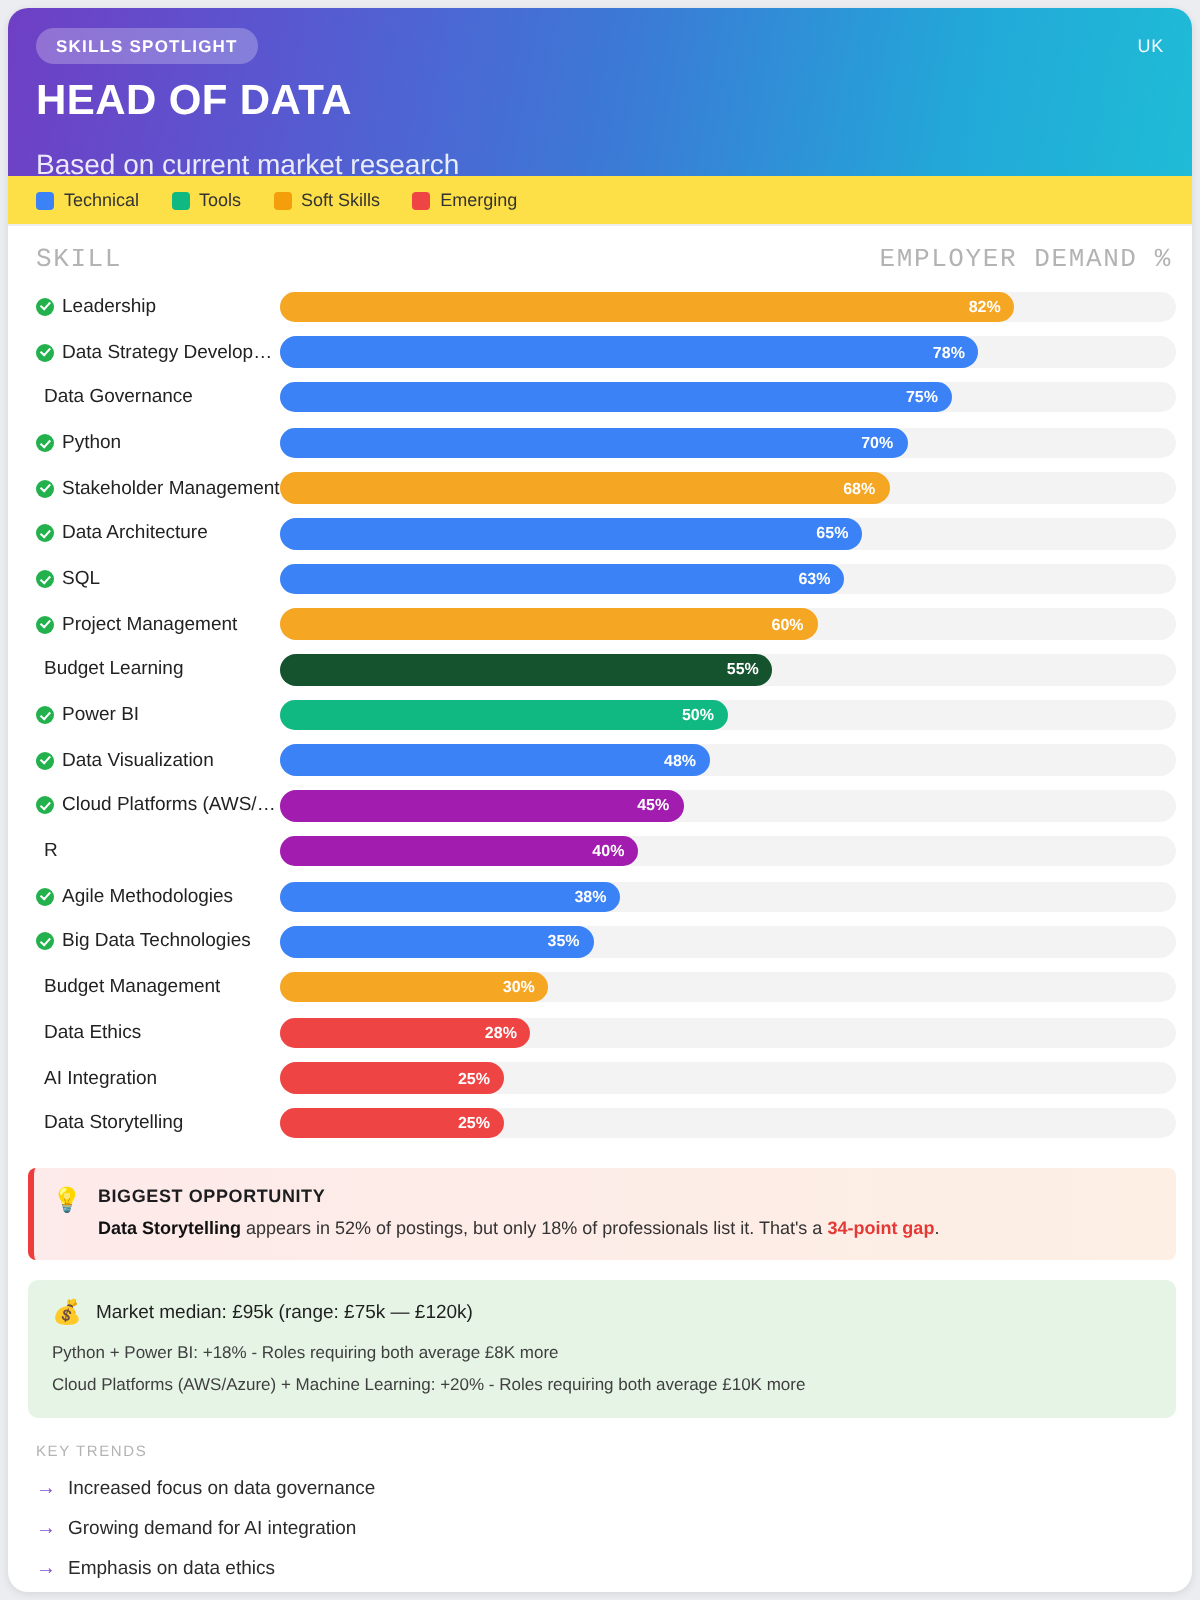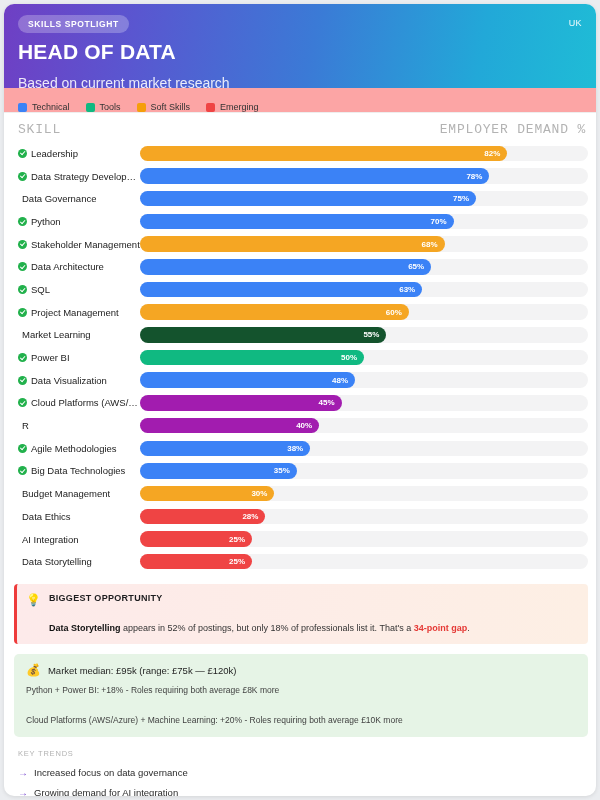--- a/index.html
+++ b/index.html
@@ -59,24 +59,24 @@
   }
   .subtitle {
     color: rgba(255,255,255,0.88);
     font-size: 14px;
     margin-top: 11px;
   }
 
   
   .legend {
     height: 25px;
-    background: #fca5a5;
+    background: #fde047;
     border-bottom: 1px solid #eeeeee;
     display: flex;
-    align-items: flex-end;
+    align-items: center;
     padding-left: 14px;
     gap: 16px;
   }
   .legend-item { display: flex; align-items: center; gap: 5px; }
   .legend-swatch { width: 9px; height: 9px; border-radius: 2px; }
   .legend-label { font-size: 9px; color: #333333; }
 
   
   .col-head {
     display: flex;
@@ -163,21 +163,21 @@
   .bulb { font-size: 12px; line-height: 1; padding-top: 1px; }
   .opp-title {
     font-size: 9px;
     font-weight: bold;
     color: #1d1d1f;
     letter-spacing: 0.3px;
   }
   .opp-body {
     font-size: 9px;
     color: #333333;
-    margin-top: 19px;
+    margin-top: 5px;
     line-height: 1.35;
   }
   .opp-body b { color: #111111; }
   .opp-gap { color: #e53935; font-weight: bold; }
 
   
   .salary {
     margin: 10px 8px 0 10px;
     background: #e6f4e6;
     border-radius: 5px;
@@ -189,21 +189,21 @@
     display: flex;
     align-items: center;
     gap: 7px;
   }
   .bag { font-size: 12px; line-height: 1; }
   .salary-note {
     font-size: 8.5px;
     color: #3f3f3f;
     margin-top: 9px;
   }
-  .salary-note + .salary-note { margin-top: 20px; }
+  .salary-note + .salary-note { margin-top: 6px; }
 
   
   .trends { padding: 12px 14px 0 14px; }
   .trends-head {
     font-size: 7.5px;
     color: #b3b3b3;
     letter-spacing: 0.8px;
   }
   .trend {
     display: flex;
@@ -335,21 +335,21 @@
         </div>
         <div class="track">
           <div class="fill" style="width:60%;background:#f5a623">
             <span class="fill-val">60%</span>
           </div>
         </div>
       </div>
       <div class="row">
         <div class="row-label">
           <span class="check hidden"></span>
-          <span class="row-name">Market Learning</span>
+          <span class="row-name">Budget Learning</span>
         </div>
         <div class="track">
           <div class="fill" style="width:55%;background:#14532d">
             <span class="fill-val">55%</span>
           </div>
         </div>
       </div>
       <div class="row">
         <div class="row-label">
           <span class="check"></span>

